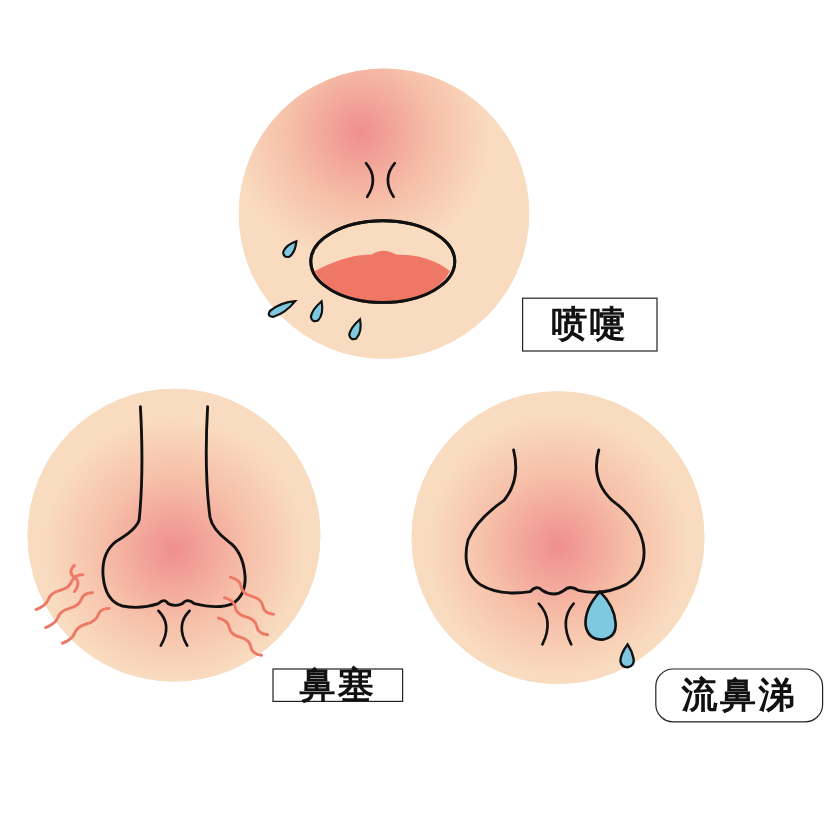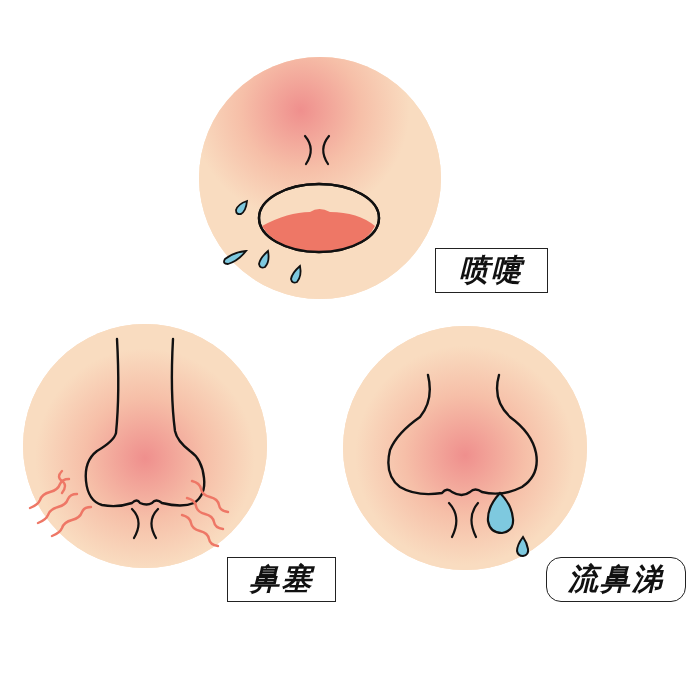--- a/index.html
+++ b/index.html
@@ -2,21 +2,21 @@
 <html><head>
 <meta charset="utf-8">
 <style>
   html, body { margin: 0; padding: 0; background: #ffffff; }
   #stage { position: relative; width: 700px; height: 700px; background: #ffffff; overflow: hidden; }
   .panel { position: absolute; }
   .label-box {
     position: absolute; background: #ffffff; border: 1.5px solid #222222;
     display: flex; align-items: center; justify-content: center;
     font-family: "DejaVu Sans", sans-serif; font-weight: bold; font-size: 30px;
-    color: #111111; letter-spacing: 2px; box-sizing: border-box; font-style: italic;
+    color: #111111; letter-spacing: 2px; box-sizing: border-box;
   }
   svg { display: block; }
 </style>
 </head>
 <body>
 
 <div id="stage">
 
   <div class="panel" style="left:198px;top:56px;width:244px;height:244px;">
     <svg width="244" height="244" viewBox="0 0 244 244">
@@ -69,21 +69,21 @@
         <path d="M16 200 q8 -3 10 -8 q2 -6 10 -8 q8 -2 10 -8 q2 -5 9 -5"></path>
         <path d="M30 213 q8 -3 10 -8 q2 -6 10 -8 q8 -2 10 -8 q2 -5 9 -5"></path>
       </g>
       <g fill="none" stroke="#ee7766" stroke-width="2.4" stroke-linecap="round">
         <path d="M170 158 q8 2 9 8 q1 6 9 8 q8 2 9 8 q1 6 9 7"></path>
         <path d="M165 175 q8 2 9 8 q1 6 9 8 q8 2 9 8 q1 6 9 7"></path>
         <path d="M160 192 q8 2 9 8 q1 6 9 8 q8 2 9 8 q1 6 9 7"></path>
       </g>
     </svg>
   </div>
-  <div class="label-box" style="left:227px;top:557px;width:109px;height:45px;">鼻塞</div>
+  <div class="label-box" style="left:227px;top:557px;width:109px;height:28px;">鼻塞</div>
 
   <div class="panel" style="left:342px;top:325px;width:246px;height:246px;">
     <svg width="246" height="246" viewBox="0 0 246 246">
       <defs>
         <radialGradient id="g3" cx="0.5" cy="0.53" r="0.45">
           <stop offset="0" stop-color="#ef8f8d"></stop>
           <stop offset="0.55" stop-color="#f6bfa8"></stop>
           <stop offset="1" stop-color="#f9dcc0"></stop>
         </radialGradient>
       </defs>

